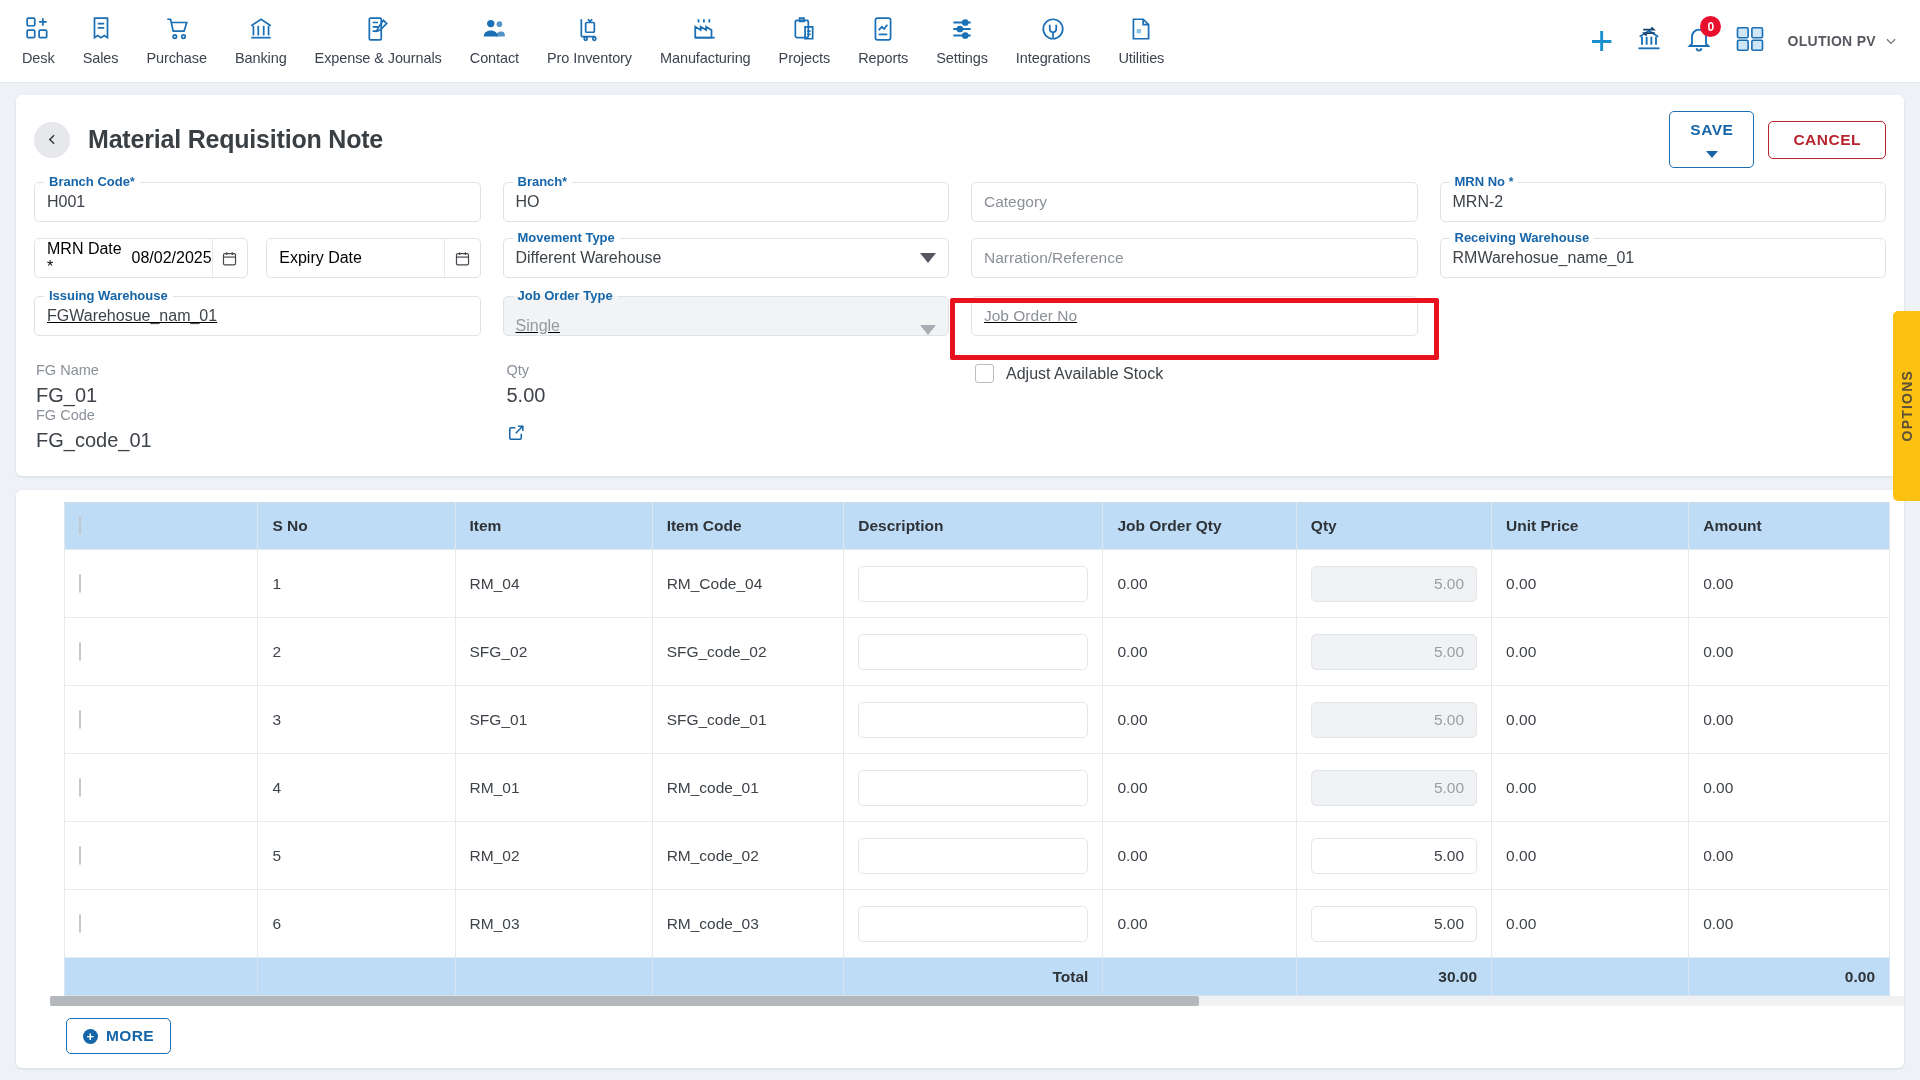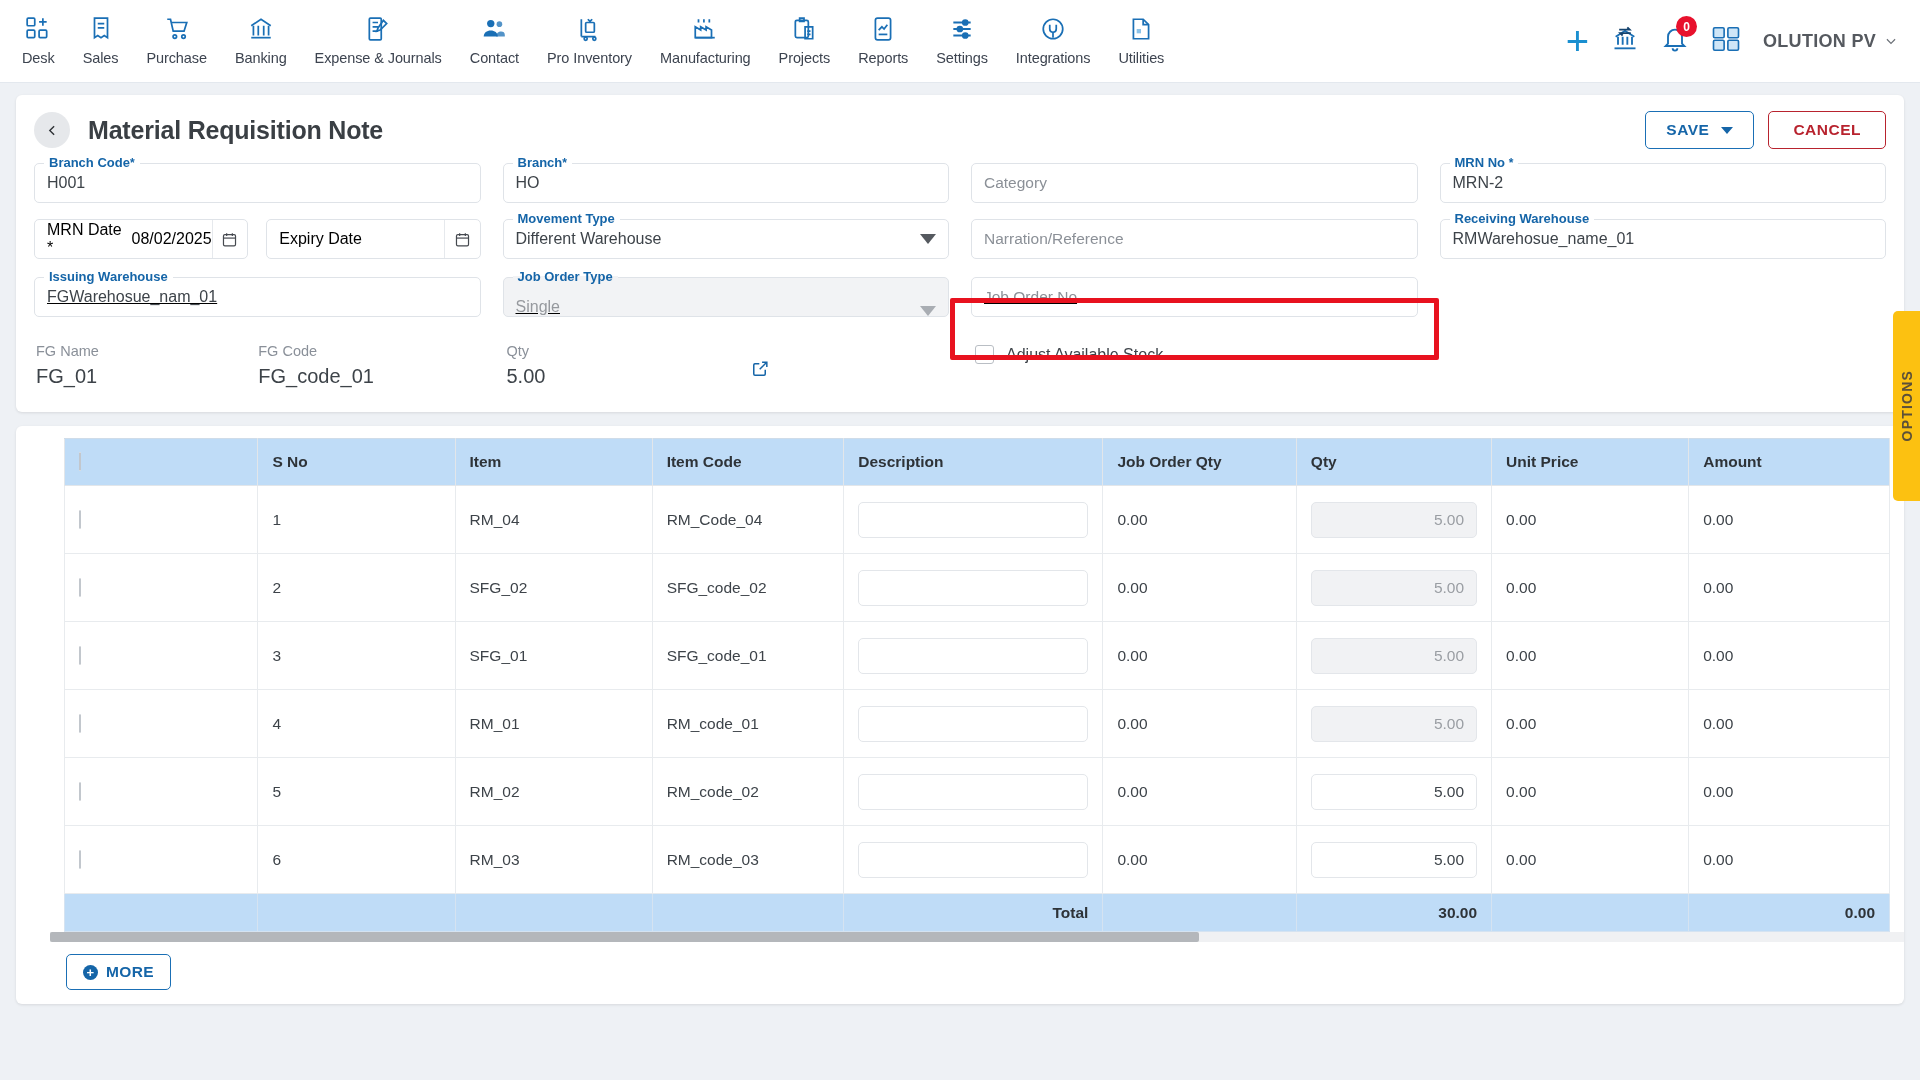--- a/index.html
+++ b/index.html
@@ -34,21 +34,21 @@
   .plus-btn { font-size: 40px; color: #1a8fd0; line-height: 26px; cursor: pointer; font-weight: 300; }
   .bell-wrap { position: relative; cursor: pointer; }
   .bell-badge {
     position: absolute; top: -9px; right: -8px;
     background: #e8112d; color: #fff; border-radius: 50%;
     width: 21px; height: 21px; font-size: 12px;
     display: flex; align-items: center; justify-content: center; font-weight: bold;
   }
   .user-menu {
     display: flex; align-items: center; gap: 8px; cursor: pointer;
-    font-size: 18px; color: #55595f; font-weight: bold; letter-spacing: 0.3px;
+    font-size: 14px; color: #55595f; font-weight: bold; letter-spacing: 0.3px;
   }
 
   
   .page-wrap { padding: 12px 16px 0 16px; position: relative; height: 997px; }
   .card {
     background: #fff; border-radius: 6px;
     box-shadow: 0 1px 3px rgba(0,0,0,.10);
   }
 
   .hdr { display: flex; align-items: center; padding: 16px 18px 10px 18px; }
@@ -58,21 +58,21 @@
     cursor: pointer; color: #2f3337; font-size: 19px; line-height: 1;
   }
   .page-title {
     font-size: 25px; font-weight: bold; color: #3a3f44;
     margin-left: 18px; letter-spacing: -0.2px;
   }
   .hdr-actions { margin-left: auto; display: flex; gap: 14px; align-items: center; }
   .btn-save {
     border: 1px solid #1a6fb5; color: #1565a8; background: #fff;
     border-radius: 5px; padding: 9px 20px; font-size: 15.5px; font-weight: bold;
-    cursor: pointer; display: flex; align-items: center; gap: 12px; letter-spacing: .5px;
+    cursor: pointer; display: flex; align-items: center; gap: 12px; letter-spacing: .5px; flex-direction: column;
   }
   .btn-cancel {
     border: 1px solid #b8232e; color: #b8232e; background: #fff;
     border-radius: 5px; padding: 9px 24px; font-size: 15.5px; font-weight: bold;
     cursor: pointer; letter-spacing: .5px;
   }
   .caret-down {
     width: 0; height: 0; border-left: 6px solid transparent;
     border-right: 6px solid transparent; border-top: 7px solid #1565a8;
   }
@@ -106,21 +106,21 @@
   .fld.disabled .val { color: #96999e; }
   .date-fld { position: relative; display: flex; align-items: center;
     border: 1px solid #dfe3e8; border-radius: 5px; height: 40px; background: #fff;
     padding: 0 0 0 12px; }
   .cal-btn {
     margin-left: auto; width: 36px; height: 100%;
     border-left: 1px solid #e6e9ed; display: flex; align-items: center;
     justify-content: center; cursor: pointer;
   }
 
-  .mini-row { display: flex; align-items: flex-start; padding: 12px 2px 4px 2px; }
+  .mini-row { display: flex; align-items: flex-start; padding: 12px 2px 4px 2px; flex-direction: column; }
   .mini { margin-right: 0; }
   .mini .mk { font-size: 14.5px; color: #8a9099; margin-bottom: 6px; }
   .mini .mv { font-size: 20px; color: #3d4349; }
   .ext-link { color: #1565a8; cursor: pointer; }
 
   .chk-row { display: flex; align-items: center; gap: 12px; }
   .chkbox {
     width: 19px; height: 19px; border: 1.5px solid #b9bec4;
     border-radius: 3px; background: #fff; cursor: pointer;
   }

